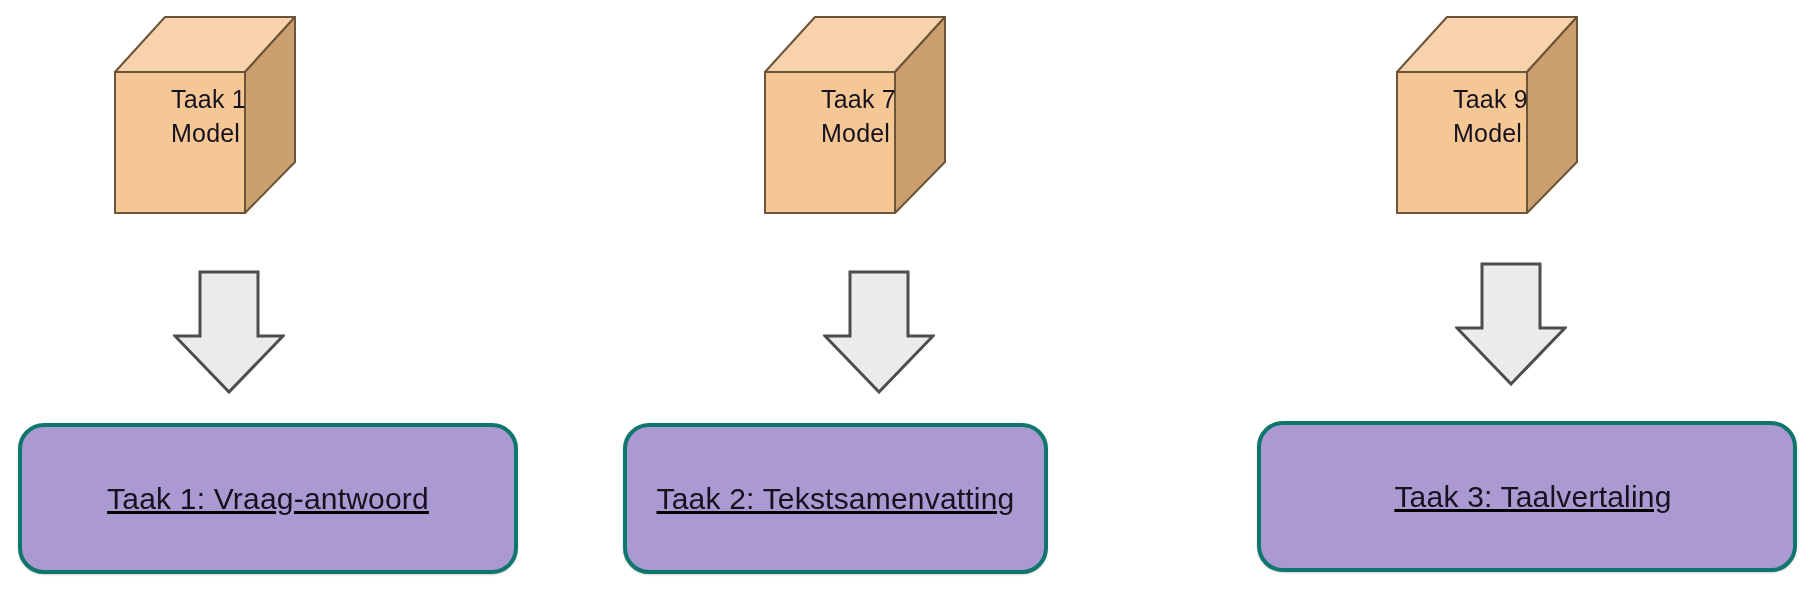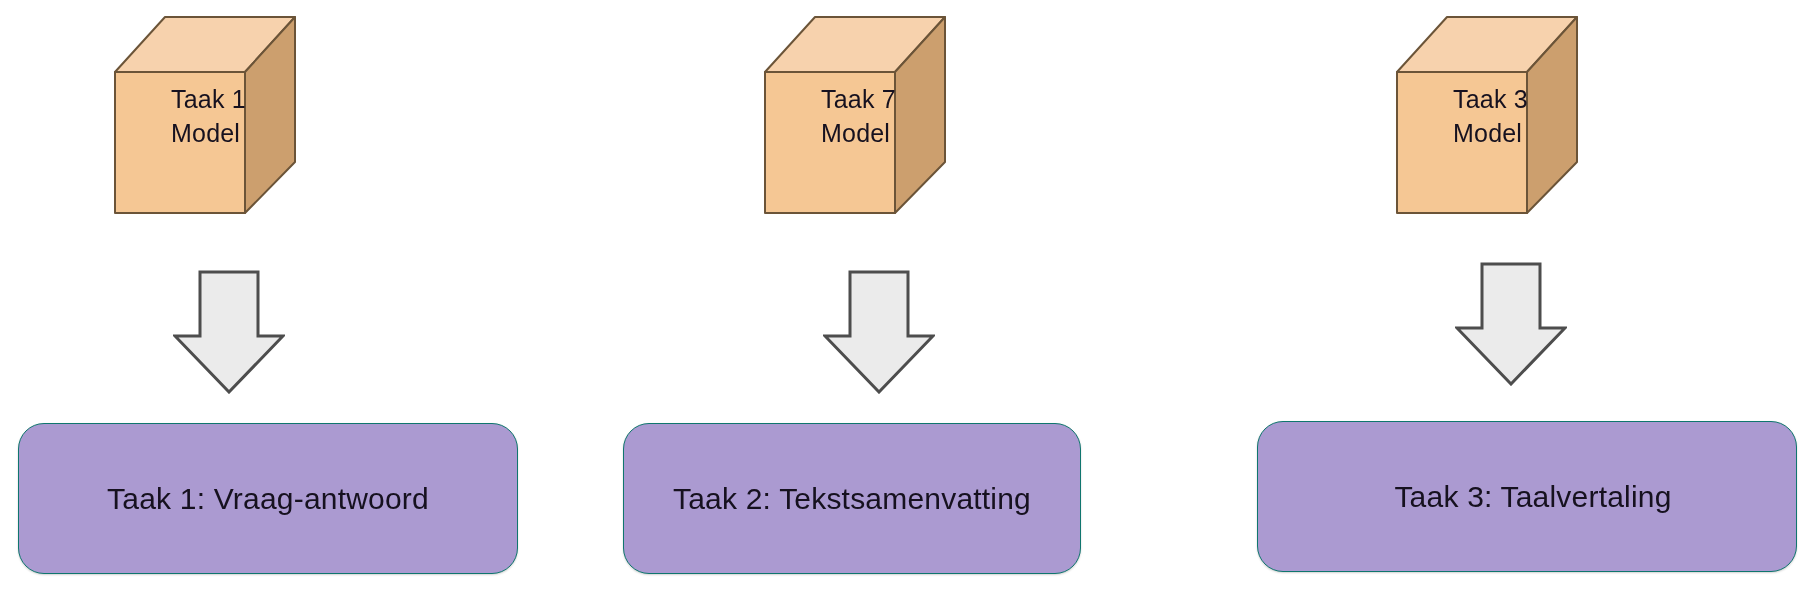--- a/index.html
+++ b/index.html
@@ -54,27 +54,28 @@
   }
   .arrow svg {
     position: absolute;
     left: 0;
     top: 0;
   }
   
   .pill {
     position: absolute;
     box-sizing: border-box;
-    border: 1px solid #0f766e;
+    border: 4px solid #0f766e;
     border-radius: 26px;
     background: #ab9ad1;
     display: flex;
     align-items: center;
     justify-content: center;
     box-shadow: 0 1px 2px rgba(0,0,0,0.18);
+    text-decoration: underline;
   }
   .pill-label {
     font-size: 30px;
     color: #16111f;
     letter-spacing: 0.2px;
     white-space: nowrap;
   }
 </style>
 </head>
 <body>
@@ -118,34 +119,34 @@
       <div class="cube-label"><span>Taak 7
 Model</span></div>
     </div>
 
     <div class="arrow" style="left:823px; top:270px;">
       <svg width="112" height="124" viewBox="0 0 112 124">
         <polygon points="27,2 85,2 85,66 110,66 56,122 2,66 27,66" fill="#ebebeb" stroke="#4d4d4d" stroke-width="3" stroke-linejoin="miter"></polygon>
       </svg>
     </div>
 
-    <div class="pill" style="left:623px; top:423px; width:458px; height:151px;">
+    <div class="pill" style="left:623px; top:423px; width:425px; height:151px;">
       <span class="pill-label">Taak 2: Tekstsamenvatting</span>
     </div>
   </div>
 
   <div class="group" style="left:0px;">
 
     <div class="cube" style="left:1395px; top:0px;">
       <svg width="250" height="215" viewBox="0 0 250 215">
         <polygon points="2,72 52,17 182,17 132,72" fill="#f7d2ad" stroke="#6b5438" stroke-width="2" stroke-linejoin="round"></polygon>
         <polygon points="132,72 182,17 182,162 132,213" fill="#cc9f6e" stroke="#6b5438" stroke-width="2" stroke-linejoin="round"></polygon>
         <rect x="2" y="72" width="130" height="141" fill="#f5c794" stroke="#6b5438" stroke-width="2" stroke-linejoin="round"></rect>
       </svg>
-      <div class="cube-label"><span>Taak 3
+      <div class="cube-label"><span>Taak 9
 Model</span></div>
     </div>
 
     <div class="arrow" style="left:1455px; top:262px;">
       <svg width="112" height="124" viewBox="0 0 112 124">
         <polygon points="27,2 85,2 85,66 110,66 56,122 2,66 27,66" fill="#ebebeb" stroke="#4d4d4d" stroke-width="3" stroke-linejoin="miter"></polygon>
       </svg>
     </div>
 
     <div class="pill" style="left:1257px; top:421px; width:540px; height:151px;padding-left:12px;">

